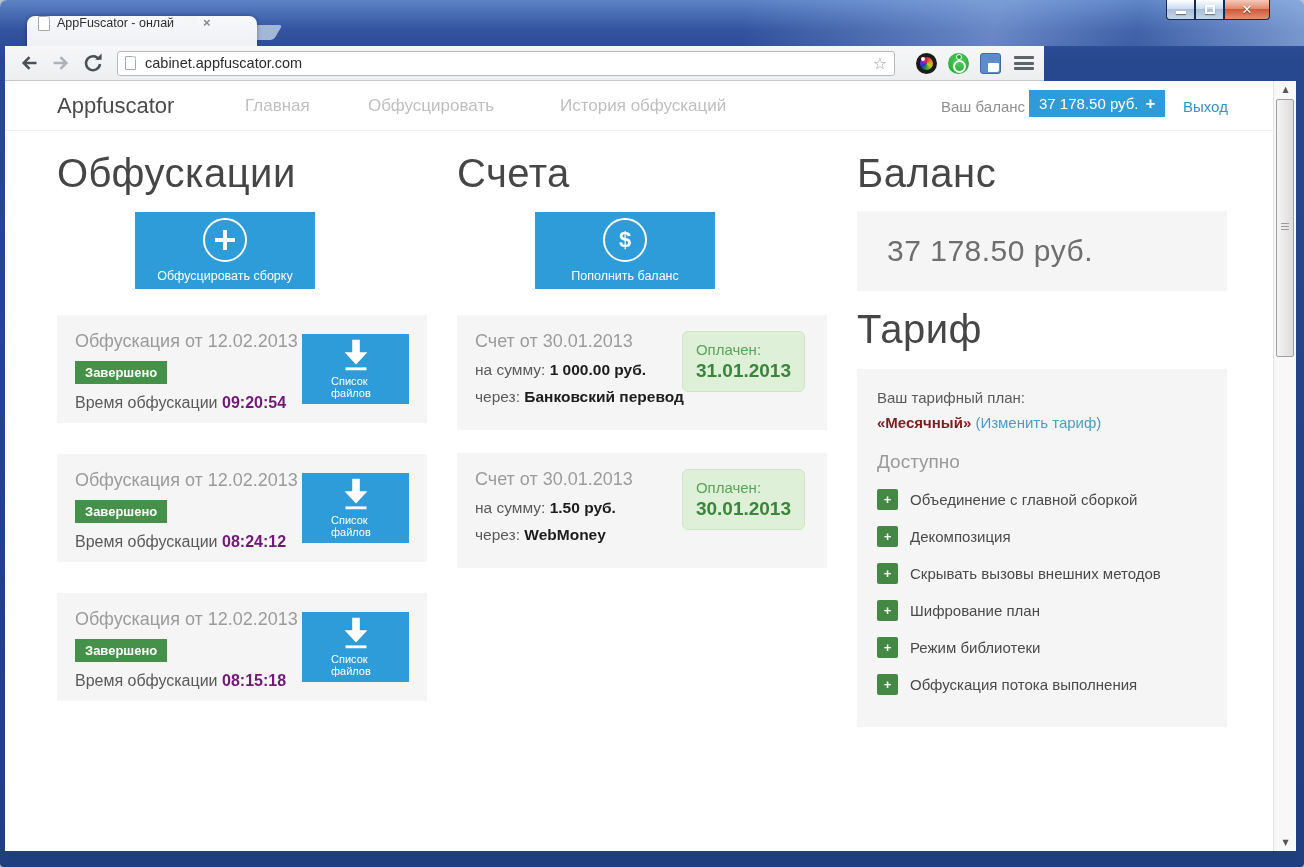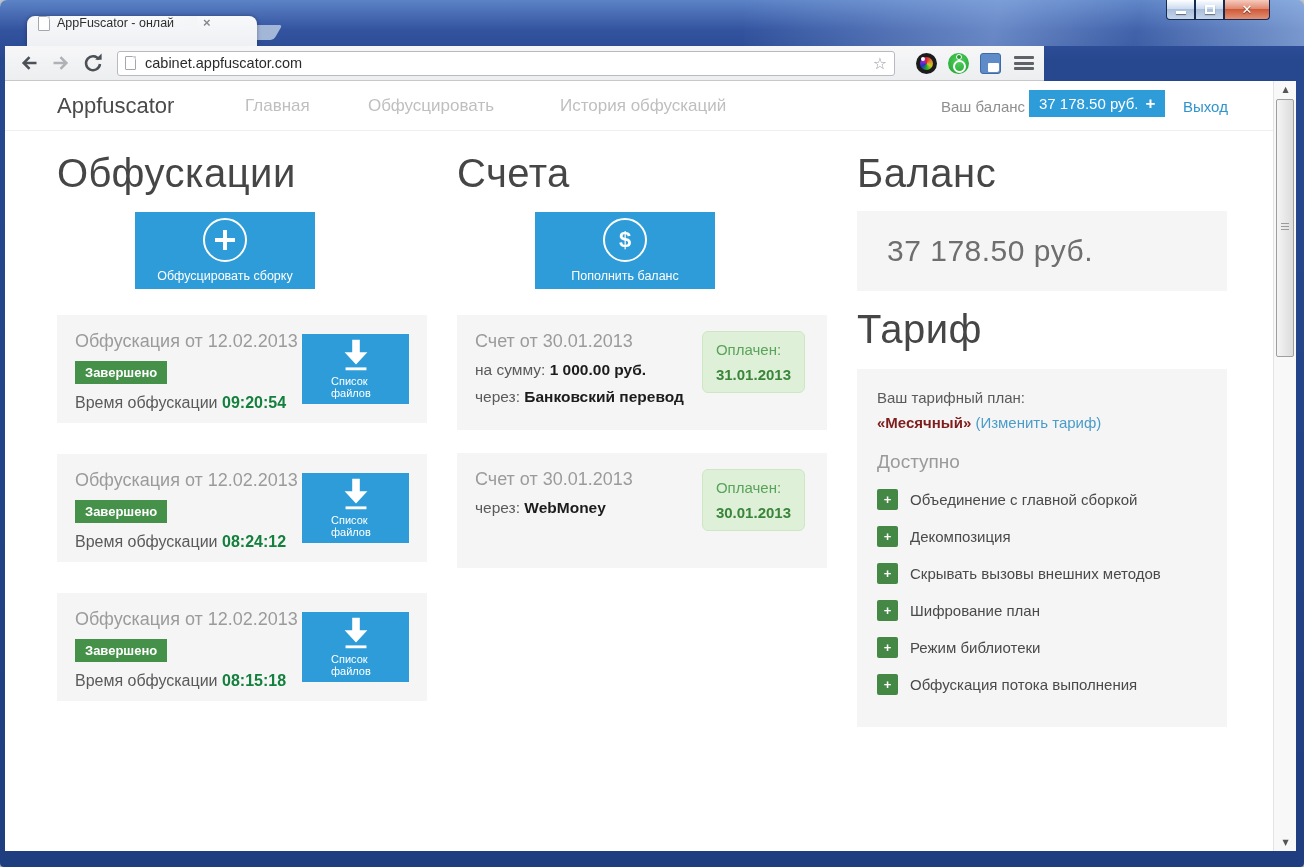--- a/index.html
+++ b/index.html
@@ -81,32 +81,32 @@
   .circle-ico .ph { width:20px; height:4px; } .circle-ico .pv { width:4px; height:20px; }
   .circle-ico .dollar { font-size:22px; font-weight:bold; }
   .action-label { margin-top:7px; font-size:12.5px; }
 
   .card { position:absolute; left:0; width:370px; background:#f5f5f5; padding:16px 18px; }
   .ob-card { height:108px; }
   .ob1 { top:168px; } .ob2 { top:307px; } .ob3 { top:446px; }
   .card-title { font-size:18px; color:#9b9b9b; }
   .status-badge { display:inline-block; margin-top:9px; background:#46914a; color:#fff; font-size:13px; font-weight:bold; padding:4px 10px; }
   .time-line { margin-top:10px; font-size:16px; color:#5a5a5a; }
-  .time-line b { color:#15803d; }
+  .time-line b { color:#701a75; }
   .files-btn { position:absolute; top:19px; right:18px; width:107px; height:70px; background:#2d9cd8;
     display:flex; flex-direction:column; align-items:center; justify-content:center; cursor:pointer; }
   .files-btn .cap { color:#fff; font-size:11px; margin-top:2px;padding-left:29px; }
 
   .inv-card { height:115px; }
   .inv1 { top:168px; } .inv2 { top:306px; }
   .inv-line { margin-top:9px; font-size:15.5px; color:#5a5a5a; }
   .inv-line b { color:#1c1c1c; }
   .paid-badge { position:absolute; top:16px; right:22px; background:#def0d8; border:1px solid #cde7c5; border-radius:6px; padding:9px 13px; }
   .paid-badge .pl { font-size:15px; color:#5aa35a; }
-  .paid-badge .pd { font-size:15px; font-weight:bold; color:#3a853a; margin-top:8px; }
+  .paid-badge .pd { font-size:19px; font-weight:bold; color:#3a853a; margin-top:2px; }
 
   .balance-box { position:absolute; top:64px; left:0; width:370px; height:80px; background:#f5f5f5; display:flex; align-items:center; }
   .balance-amount { font-size:30px; font-weight:300; color:#6e6e6e; padding-left:30px; letter-spacing:.5px; }
   .tariff-title { position:absolute; top:156px; left:0; }
   .tariff-box { position:absolute; top:222px; left:0; width:370px; height:358px; background:#f5f5f5; padding:20px 20px; }
   .plan-label { font-size:15px; color:#5a5a5a; }
   .plan-line { margin-top:8px; font-size:15px; color:#5a5a5a; }
   .plan-name { font-weight:bold; color:#7f1d1d; }
   .change-link { color:#4a9cc9; cursor:pointer; }
   .available { margin-top:20px; font-size:19px; color:#9a9a9a; }
@@ -264,20 +264,21 @@
         <div class="inv-line"><span>на сумму:</span> <b>1 000.00 руб.</b></div>
         <div class="inv-line"><span>через:</span> <b>Банковский перевод</b></div>
         <div class="paid-badge">
           <div class="pl">Оплачен:</div>
           <div class="pd">31.01.2013</div>
         </div>
       </div>
 
       <div class="card inv-card inv2">
         <div class="card-title">Счет от 30.01.2013</div>
+        <div class="inv-line"><span>на сумму:</span> <b>1.50 руб.</b></div>
         <div class="inv-line"><span>через:</span> <b>WebMoney</b></div>
         <div class="paid-badge">
           <div class="pl">Оплачен:</div>
           <div class="pd">30.01.2013</div>
         </div>
       </div>
     </div>
 
     <div class="col c3">
       <h1 class="sec">Баланс</h1>

